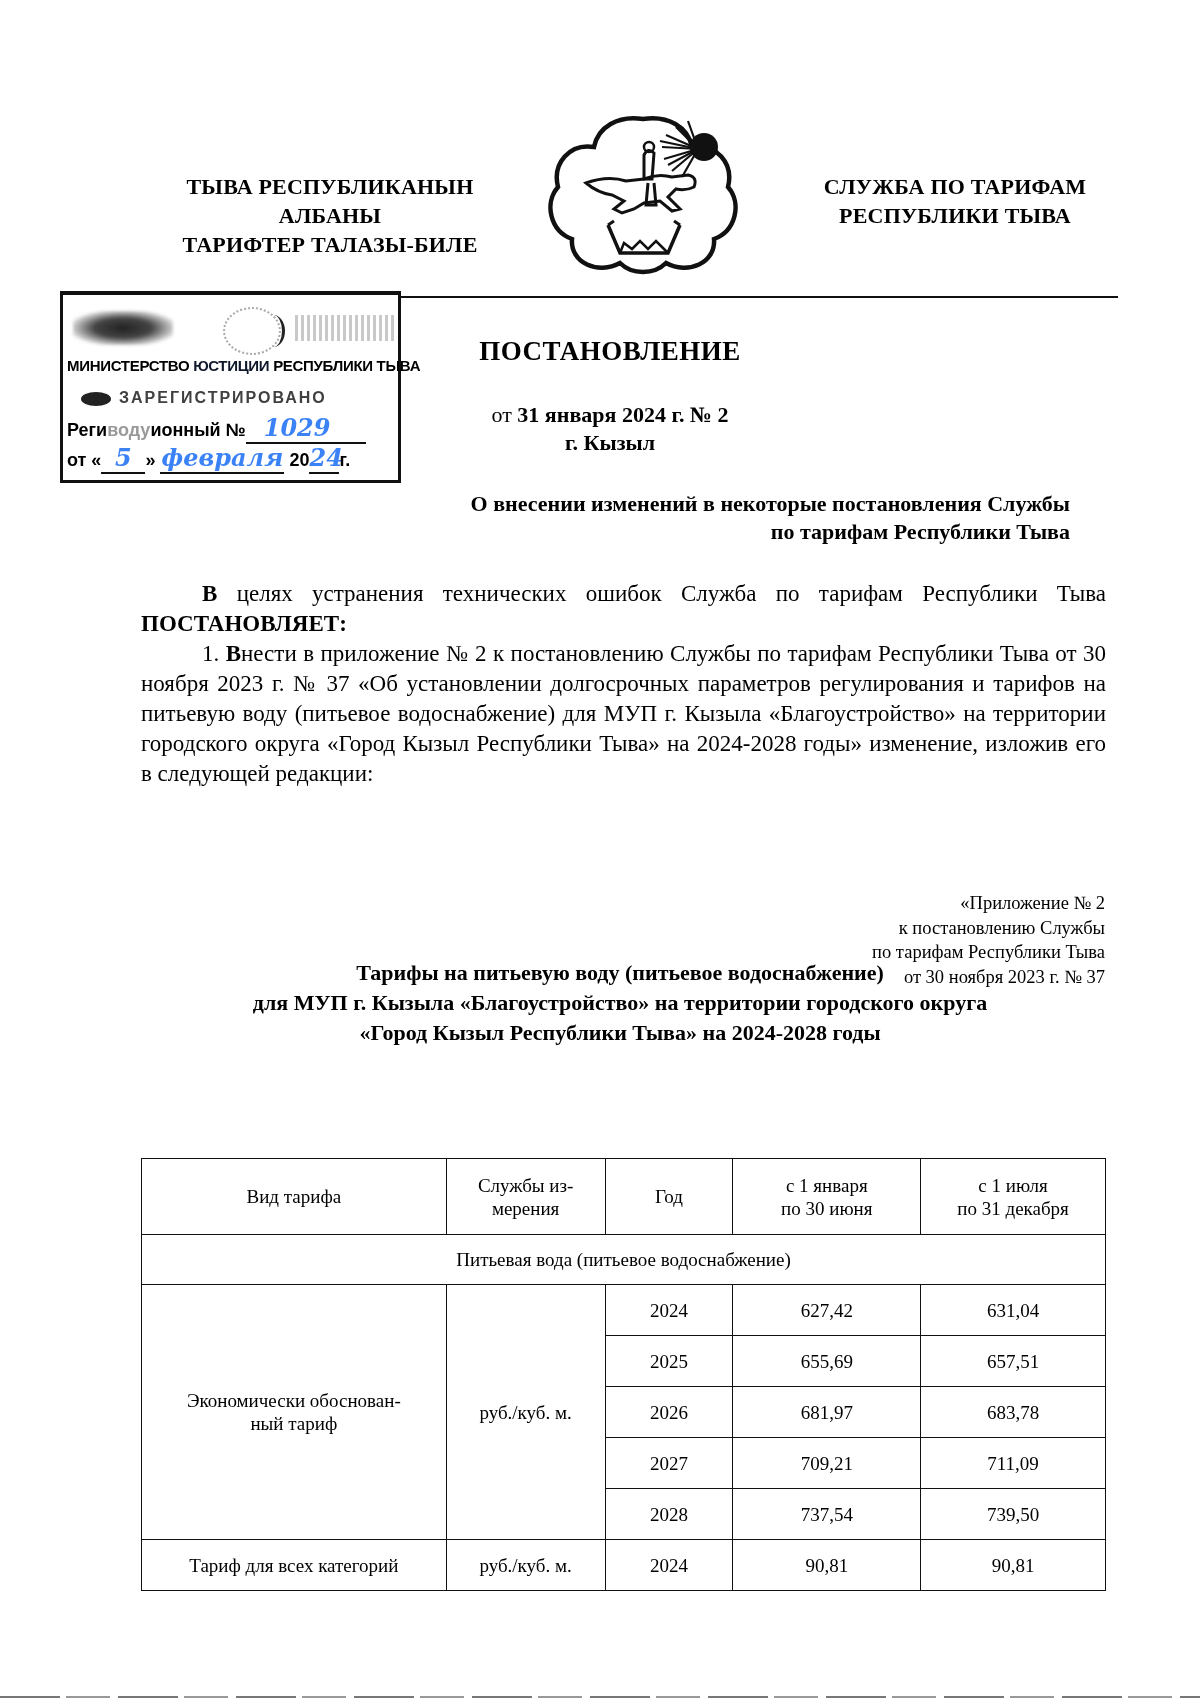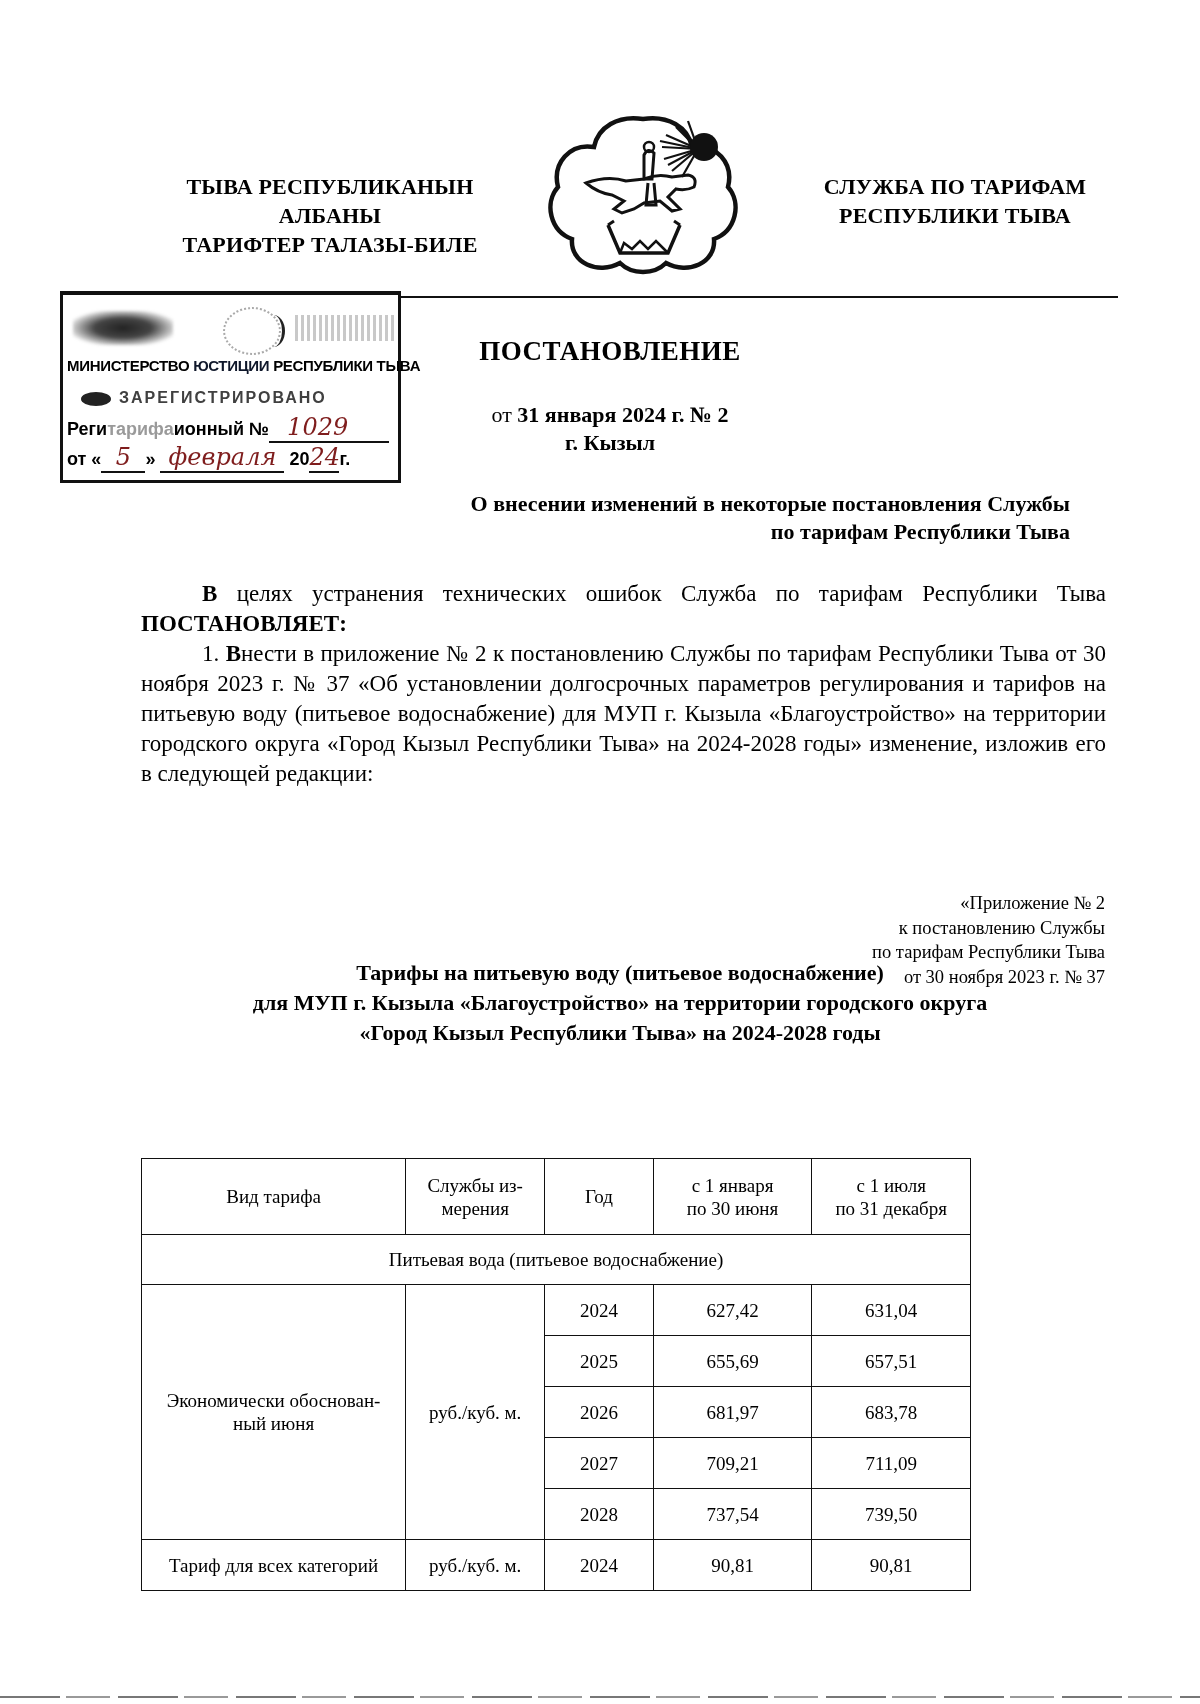--- a/index.html
+++ b/index.html
@@ -41,21 +41,21 @@
     .stamp .blur-b::after { content: ""; position: absolute; right: -6px; top: 6px; width: 20px; height: 32px; border-right: 3px solid #222; border-radius: 50%; }
     .stamp .blur-c { position: absolute; left: 222px; top: 8px; width: 100px; height: 26px; background: repeating-linear-gradient(90deg, #bbb 0 3px, transparent 3px 6px); opacity: 0.8; }
     .stamp .ministry { position: absolute; left: 4px; top: 62px; font-size: 15px; letter-spacing: -0.3px; white-space: nowrap; }
     .stamp .ministry .faded { color: #0f172a; }
     .stamp .reg-row { position: absolute; left: 4px; top: 94px; font-size: 16px; white-space: nowrap; }
     .stamp .reg-row .blob { display: inline-block; width: 30px; height: 14px; background: #222; border-radius: 50%; vertical-align: middle; margin: 0 8px 0 14px; }
     .stamp .reg-row .faded { color: #404040; letter-spacing: 2px; text-align: center; }
     .stamp .regno-row { position: absolute; left: 4px; top: 118px; font-size: 18px; white-space: nowrap; }
     .stamp .regno-row .faded { color: #9a9a9a; }
     .stamp .line-fill { display: inline-block; border-bottom: 2px solid #111; vertical-align: baseline; }
-    .hand { font-family: "DejaVu Serif", serif; font-style: italic; font-weight: normal; color: #7f1d1d; }
+    .hand { font-family: "DejaVu Serif", serif; font-style: italic; font-weight: bold; color: #3b82f6; }
     .stamp .regno-row .hand { font-size: 24px; padding-left: 18px; }
     .stamp .date-row { position: absolute; left: 4px; top: 148px; font-size: 18px; white-space: nowrap; }
     .stamp .date-row .hand { font-size: 24px; }
 
     .title-post { left: 440px; top: 336px; width: 340px; text-align: center; font-size: 27px; font-weight: bold; letter-spacing: 0.5px; }
     .date-line { left: 420px; top: 402px; width: 380px; text-align: center; font-size: 22px; }
     .date-line b { font-weight: bold; }
     .city { left: 420px; top: 430px; width: 380px; text-align: center; font-size: 22px; font-weight: bold; }
 
     .subject { left: 150px; top: 490px; width: 920px; text-align: right; font-size: 22px; font-weight: bold; line-height: 28px; }
@@ -66,21 +66,21 @@
     .body-text b { font-weight: bold; }
 
     .appendix { left: 700px; top: 891px; width: 405px; text-align: right; font-size: 18.5px; line-height: 24.5px; }
     .appendix span { display: block; }
 
     .table-title { left: 130px; top: 958px; width: 980px; text-align: center; font-size: 22px; font-weight: bold; line-height: 30px; }
     .table-title span { display: block; }
 
     table.tariffs {
       position: absolute; left: 141px; top: 1158px;
-      width: 830px;
+      width: 965px;
       border-collapse: collapse;
       font-size: 19px;
     }
     table.tariffs td, table.tariffs th {
       border: 1.5px solid #111;
       text-align: center;
       vertical-align: middle;
       font-weight: normal;
       line-height: 23px;
     }
@@ -143,21 +143,21 @@
     <div class="blur-b"></div>
     <div class="blur-c"></div>
   </div>
   <div class="ministry">
     <span>МИНИСТЕРСТВО</span><span class="faded"> ЮСТИЦИИ</span><span> РЕСПУБЛИКИ ТЫВА</span>
   </div>
   <div class="reg-row">
     <span class="blob"></span><span class="faded">ЗАРЕГИСТРИРОВАНО</span>
   </div>
   <div class="regno-row">
-    <span>Реги</span><span class="faded">тарифа</span><span>ионный №</span><span class="line-fill" style="width:120px;"><span class="hand">1029</span></span>
+    <span>Реги</span><span class="faded">воду</span><span>ионный №</span><span class="line-fill" style="width:120px;"><span class="hand">1029</span></span>
   </div>
   <div class="date-row">
     <span>от «</span><span class="line-fill" style="width:44px; text-align:center;"><span class="hand">5</span></span><span>»</span>
     <span class="line-fill" style="width:124px; text-align:center;"><span class="hand">февраля</span></span>
     <span>20</span><span class="line-fill" style="width:30px;"><span class="hand">24</span></span><span>г.</span>
   </div>
 </div>
 
 <div class="abs title-post">ПОСТАНОВЛЕНИЕ</div>
 <div class="abs date-line">
@@ -197,21 +197,21 @@
       <th class="col3">Год</th>
       <th class="col4"><span>с 1 января</span><br><span>по 30 июня</span></th>
       <th class="col5"><span>с 1 июля</span><br><span>по 31 декабря</span></th>
     </tr>
   </thead>
   <tbody>
     <tr class="section">
       <td colspan="5">Питьевая вода (питьевое водоснабжение)</td>
     </tr>
     <tr class="data">
-      <td rowspan="5"><span>Экономически обоснован-</span><br><span>ный июня</span></td>
+      <td rowspan="5"><span>Экономически обоснован-</span><br><span>ный тариф</span></td>
       <td rowspan="5">руб./куб. м.</td>
       <td>2024</td>
       <td>627,42</td>
       <td>631,04</td>
     </tr>
     <tr class="data">
       <td>2025</td>
       <td>655,69</td>
       <td>657,51</td>
     </tr>

